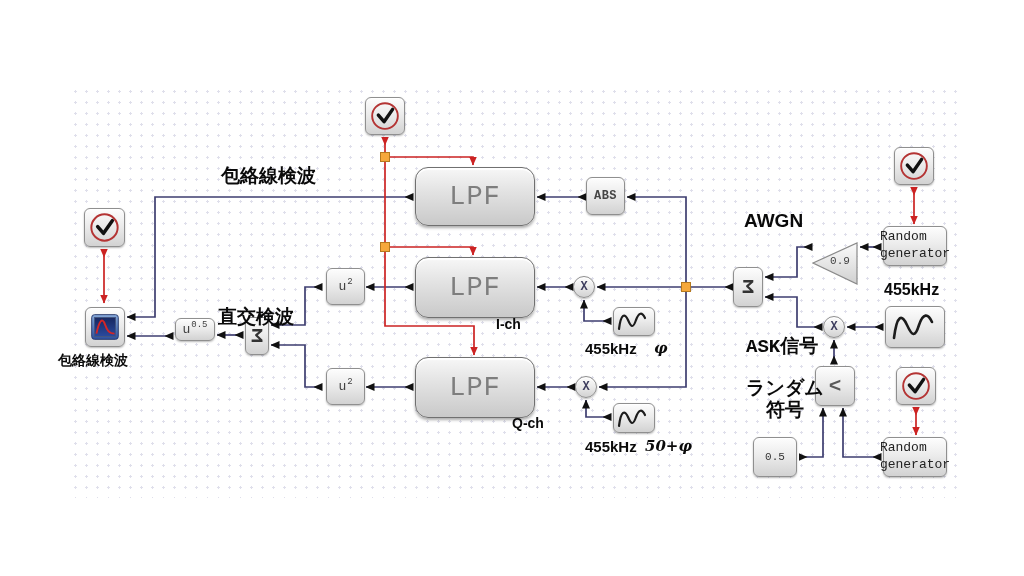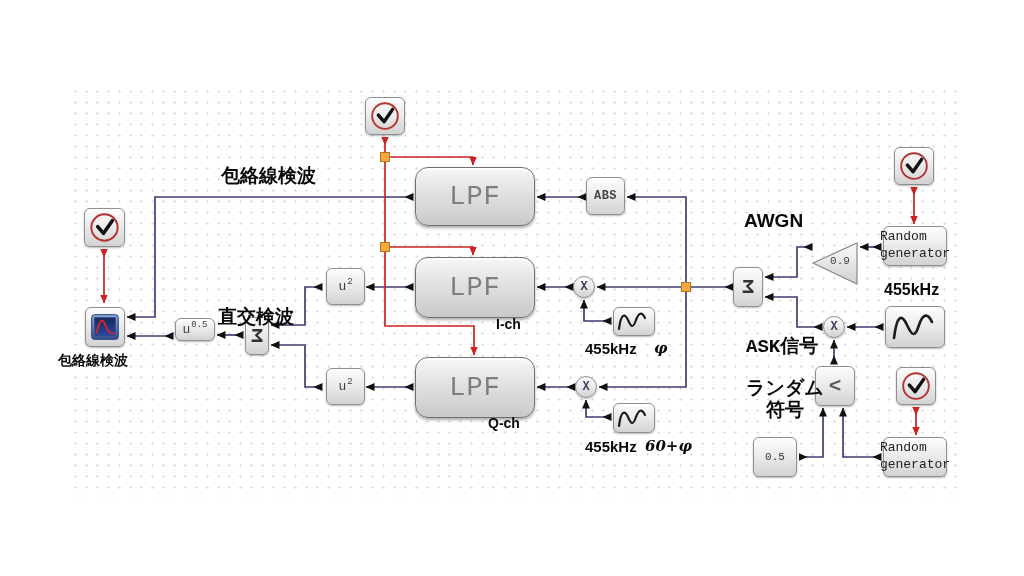--- a/index.html
+++ b/index.html
@@ -232,25 +232,25 @@
   </div>
 
   <div class="blk" style="left:753px;top:437px;width:44px;height:40px;">
     <span class="small-txt">0.5</span>
   </div>
 
   <div class="ann ann-jp" style="left:215px;top:163px;">包絡線検波</div>
   <div class="ann ann-jp" style="left:212px;top:304px;">直交検波</div>
   <div class="ann ann-ch" style="left:58px;top:352px;">包絡線検波</div>
   <div class="ann ann-ch" style="left:496px;top:316px;">I-ch</div>
-  <div class="ann ann-ch" style="left:488px;top:415px;">Q-ch</div>
+  <div class="ann ann-ch" style="left:512px;top:415px;">Q-ch</div>
   <div class="ann ann-jp" style="left:738px;top:210px;">AWGN</div>
   <div class="ann ann-jp" style="left:740px;top:333px;font-family:Liberation Mono, monospace;">ASK信号</div>
   <div class="ann ann-jp" style="left:740px;top:377px;line-height:22px;text-align:center;">
     <span>ランダム</span><br>
     <span>符号</span>
   </div>
   <div class="ann ann-freq" style="left:585px;top:340px;">455kHz</div>
   <div class="ann ann-phase" style="left:654px;top:339px;">φ</div>
   <div class="ann ann-freq" style="left:585px;top:438px;">455kHz</div>
-  <div class="ann ann-phase" style="left:645px;top:437px;">60+φ</div>
+  <div class="ann ann-phase" style="left:645px;top:437px;">50+φ</div>
   <div class="ann ann-freq-big" style="left:884px;top:281px;">455kHz</div>
 </div>
 
 </body></html>

